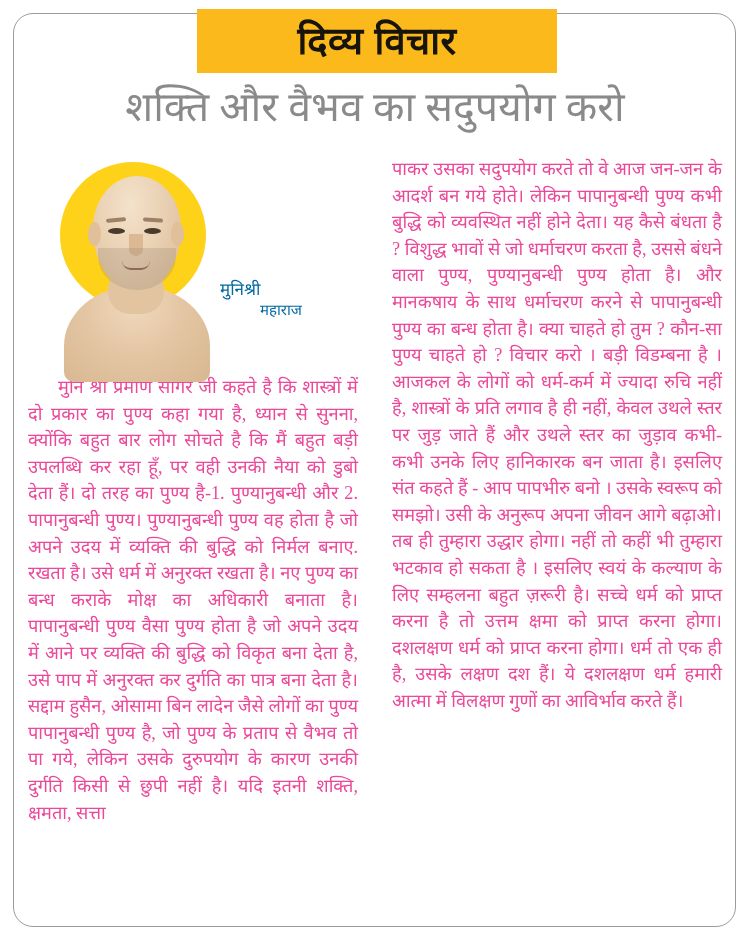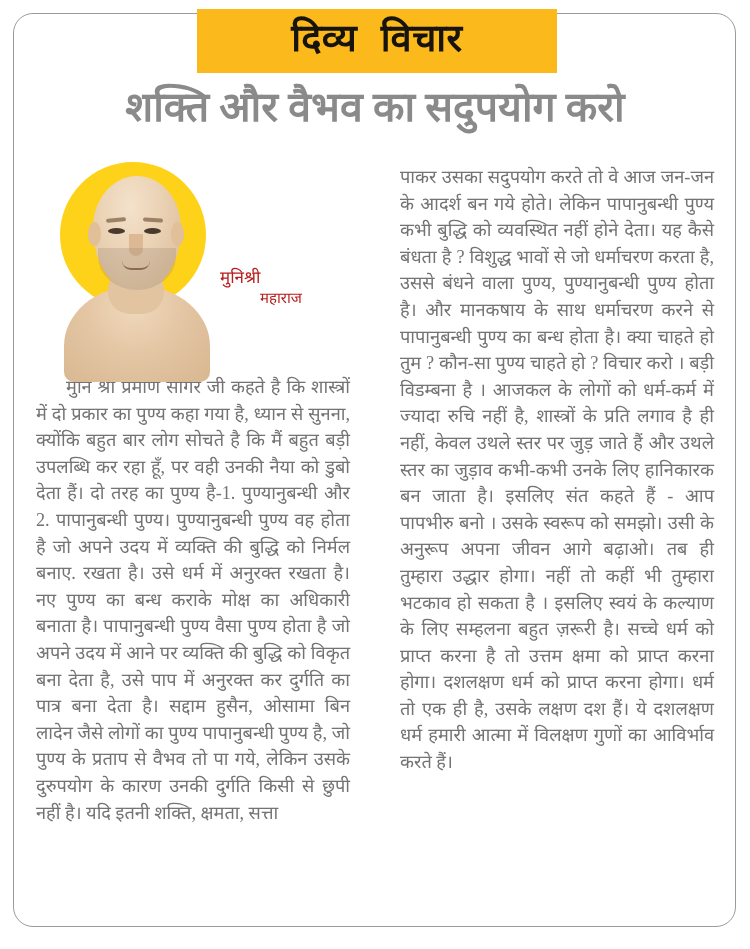--- a/index.html
+++ b/index.html
@@ -41,41 +41,41 @@
     top: 9px;
     width: 360px;
     height: 64px;
     background: #FBB91C;
     display: flex;
     align-items: center;
     justify-content: center;
     z-index: 4;
   }
   .masthead-text {
-    font-family: Liberation Mono, monospace;
+    font-family: Liberation Sans, sans-serif;
     font-weight: 700;
     font-size: 38px;
     line-height: 1;
     color: #17130d;
     letter-spacing: 0.5px;
     white-space: nowrap;
   }
 
   
   .headline {
     position: absolute;
     left: 20px;
     top: 84px;
     width: 710px;
     text-align: center;
     z-index: 3;
   }
   .headline-text {
     font-family: "Liberation Serif", "DejaVu Serif", serif;
-    font-weight: 700;
+    font-weight: 400;
     font-size: 41px;
     line-height: 1.15;
     color: #8a8a8a;
     white-space: nowrap;
   }
 
   
   .columns {
     position: absolute;
     left: 24px;
@@ -200,39 +200,39 @@
     top: 88px;
     width: 78px;
     height: 42px;
     border-radius: 0 0 40px 40px / 0 0 34px 34px;
     background: rgba(150,130,112,0.26);
   }
 
   .caption {
     position: absolute;
     left: 196px;
-    top: 116px;
+    top: 128px;
     width: 140px;
-    color: #b91c1c;
+    color: #0369a1;
     font-family: "Liberation Serif", "DejaVu Serif", serif;
     line-height: 1.22;
   }
   .caption-line1 { font-size: 17px; font-weight: 400; }
   .caption-line2 { font-size: 20px; font-weight: 700; }
   .caption-line3 { font-size: 15px; font-weight: 400; margin-left: 40px; }
 
   .body-text {
     font-family: "Liberation Serif", "DejaVu Serif", serif;
     font-size: 18.2px;
     line-height: 26.6px;
-    color: #737373;
+    color: #ec4899;
     text-align: justify;
     text-justify: inter-word;
     hyphens: none;
-    margin: 12px;
+    margin: 4px;
   }
   .col-left .body-text { text-indent: 30px; }
   .col-right .body-text { text-indent: 0; }
 </style>
 </head>
 <body>
 
 <div id="page">
 
   <div class="clip-frame"></div>

